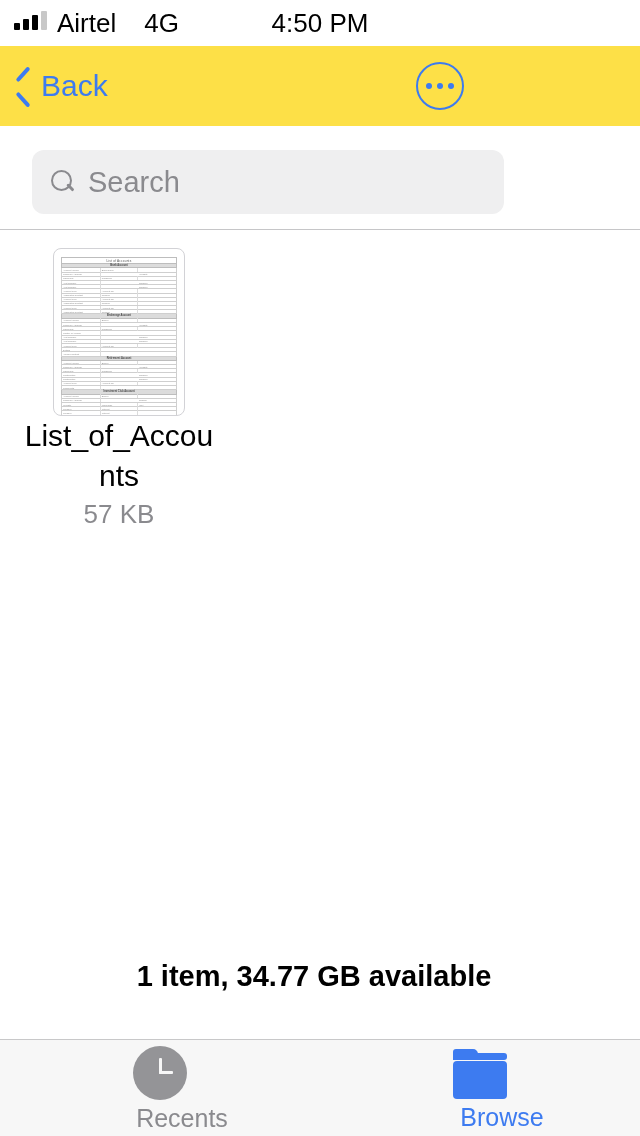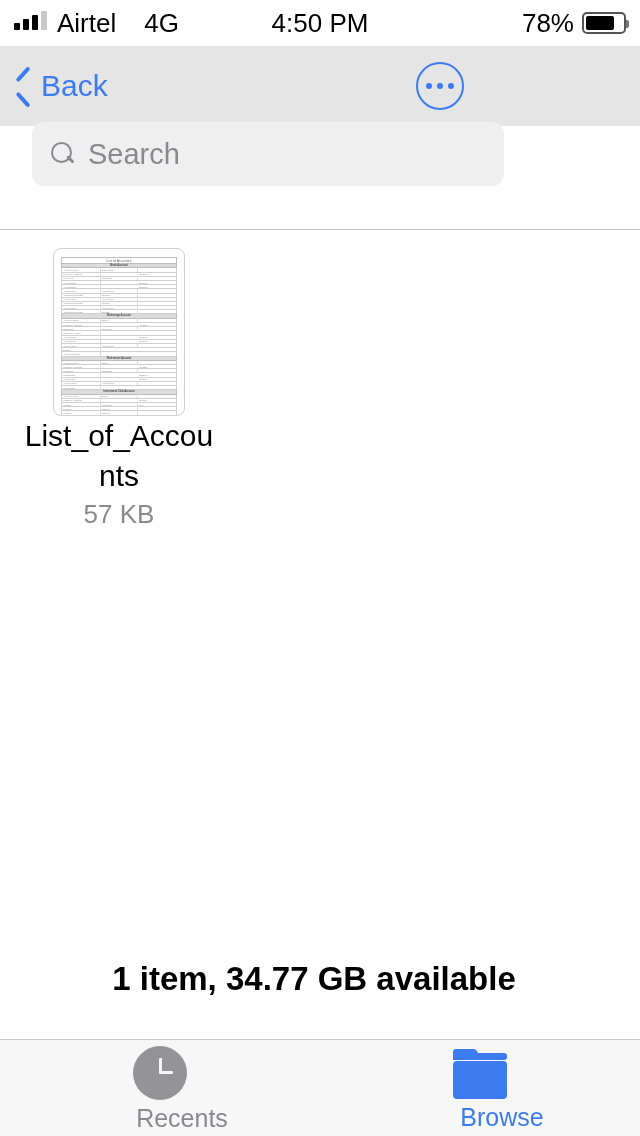--- a/index.html
+++ b/index.html
@@ -37,21 +37,21 @@
     border-radius:5px; padding:2px;
   }
   .batt-fill { height:100%; width:78%; background:#000; border-radius:2px; }
   .batt-nub {
     position:absolute; right:-5px; top:6px; width:3px; height:8px;
     background:#777; border-radius:0 2px 2px 0;
   }
 
   
   .nav-bar {
-    position:absolute; top:46px; left:0; width:640px; height:80px; background:#e5e5e5;
+    position:absolute; top:46px; left:0; width:640px; height:80px; background:#fde047;
   }
   .nav-back {
     position:absolute; left:14px; top:50%; transform:translateY(-50%);
     display:flex; align-items:center; color:#3d7bf0; cursor:pointer;
   }
   .chevron-left {
     width:17px; height:30px; position:relative; margin-right:10px;
   }
   .chevron-left::before, .chevron-left::after {
     content:""; position:absolute; left:3px; width:18px; height:4px;
@@ -69,21 +69,21 @@
     width:48px; height:48px; border:2.5px solid #3d7bf0; border-radius:50%;
     display:flex; align-items:center; justify-content:center; gap:5px; cursor:pointer;
   }
   .nav-more i { width:6px; height:6px; border-radius:50%; background:#3d7bf0; display:block; }
   .nav-cancel {
     position:absolute; right:26px; top:50%; transform:translateY(-50%);
     font-size:30px; color:#3d7bf0; cursor:pointer;
   }
 
   
-  .search-wrap { position:absolute; top:122px; left:32px; width:472px; height:64px; }
+  .search-wrap { position:absolute; top:150px; left:32px; width:472px; height:64px; }
   .search-field {
     width:100%; height:100%; background:#efeff0; border-radius:12px;
     display:flex; align-items:center; padding:0 18px; cursor:text;
   }
   .mag-icon { width:26px; height:26px; position:relative; margin-right:12px; flex:none; }
   .mag-icon::before {
     content:""; position:absolute; left:1px; top:1px; width:17px; height:17px;
     border:2.5px solid #8a8a8e; border-radius:50%;
   }
   .mag-icon::after {
@@ -130,21 +130,21 @@
   .c-c { width:33%; border-right:none; }
   .file-name {
     font-size:30px; color:#000; text-align:center;
     line-height:40px; width:190px; word-break:break-all;
   }
   .file-meta { font-size:26px; color:#8a8a8e; text-align:center; line-height:37px; }
 
   
   .footer-status {
     position:absolute; top:960px; left:0; width:628px; text-align:center;
-    font-size:33px; font-weight:bold; color:#000;
+    font-size:29px; font-weight:bold; color:#000;
   }
 
   
   .tab-bar {
     position:absolute; bottom:0; left:0; width:640px; height:97px;
     background:#f7f7f7; border-top:1px solid #c8c8c9;
     display:flex; align-items:center;
   }
   .tab {
     flex:1; height:100%; display:flex; flex-direction:column;
@@ -188,27 +188,20 @@
       <div class="signal-bars">
         <span class="sb1"></span>
           <span class="sb2"></span>
           <span class="sb3"></span>
           <span class="sb4"></span>
       </div>
       <div class="carrier">Airtel</div>
       <div class="network">4G</div>
     </div>
     <div class="status-time">4:50 PM</div>
-    <div class="status-right">
-      <div class="batt-pct">78%</div>
-      <div class="batt-shell">
-        <div class="batt-fill"></div>
-        <div class="batt-nub"></div>
-      </div>
-    </div>
   </div>
 
   <div class="nav-bar">
     <div class="nav-back">
       <span class="chevron-left"></span>
       <span class="nav-back-label">Back</span>
     </div>
     <div class="nav-more">
       <i></i>
         <i></i>

